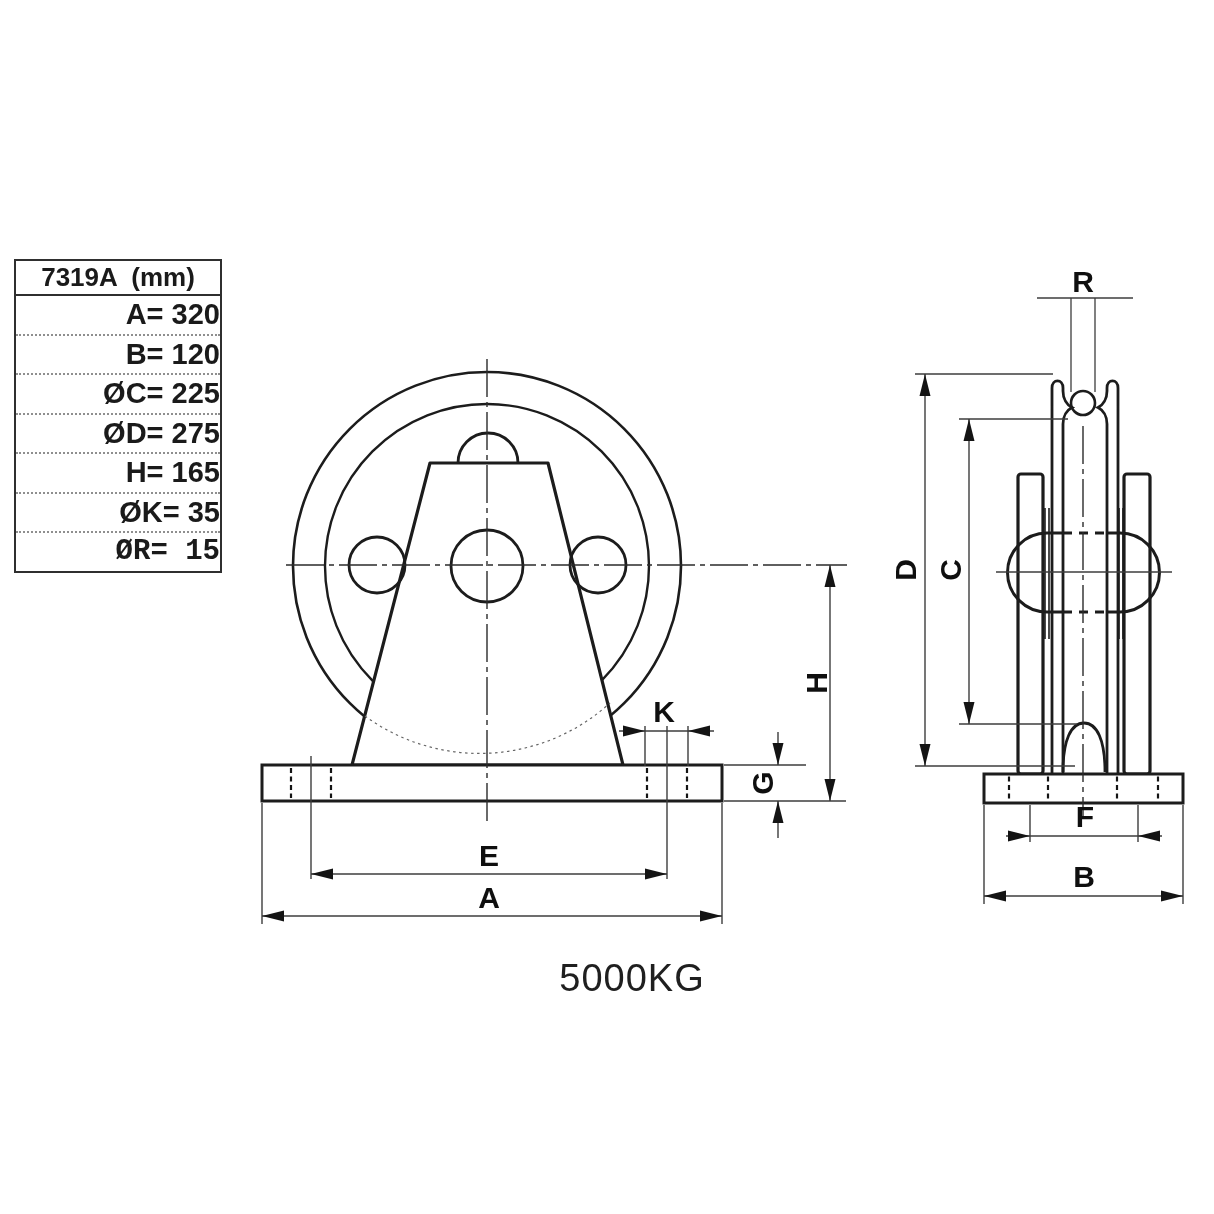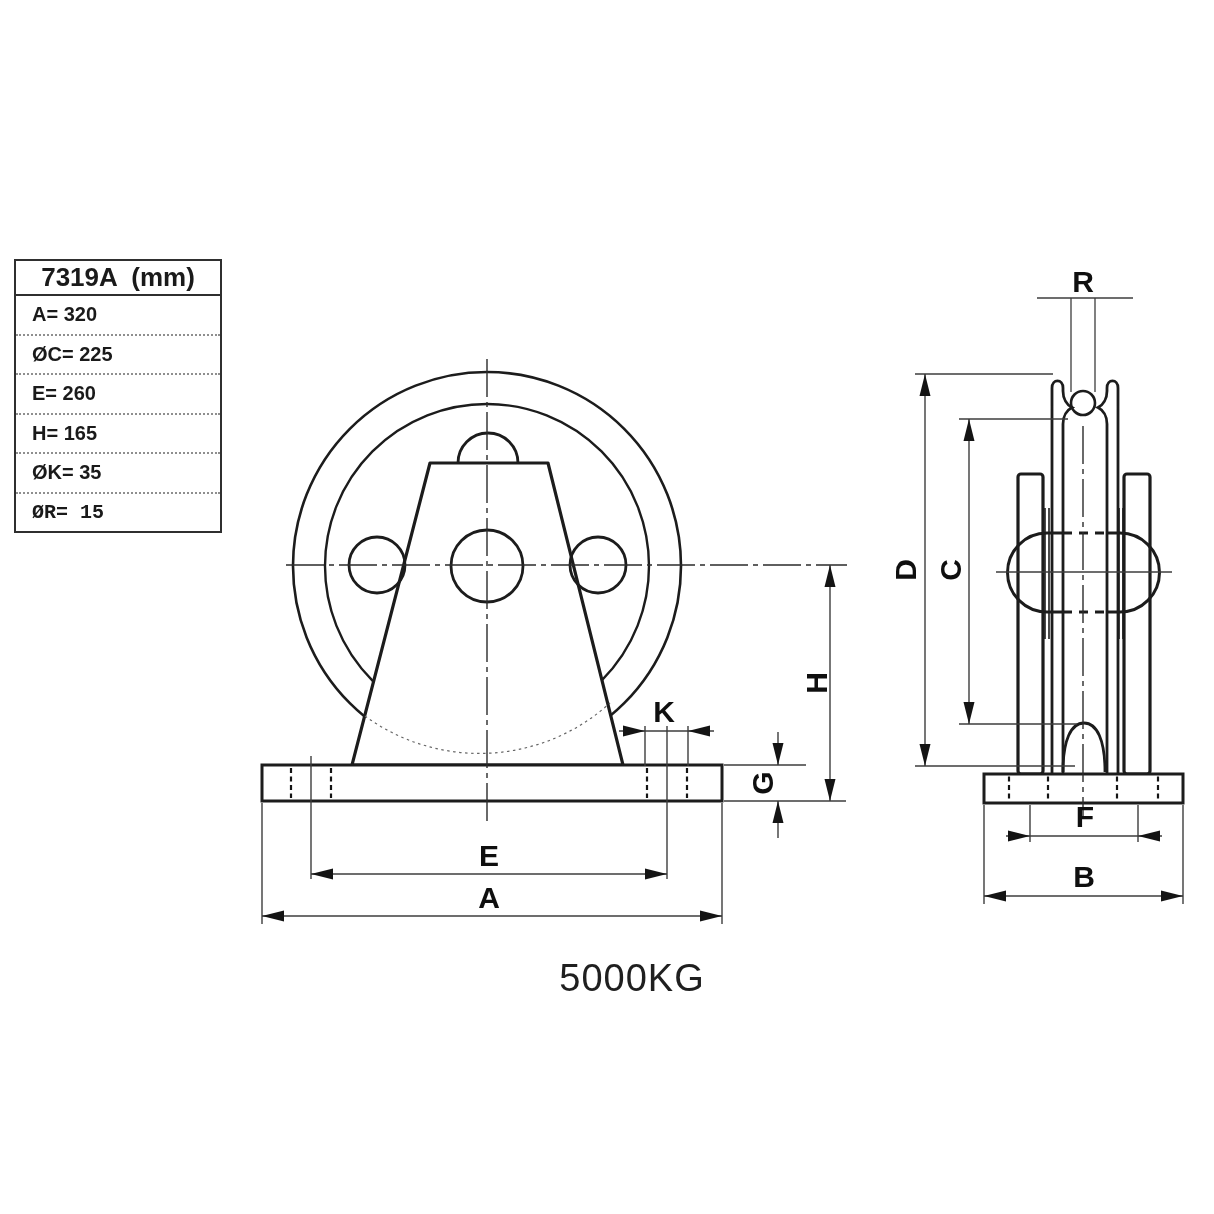--- a/index.html
+++ b/index.html
@@ -15,22 +15,22 @@
   .dim-table{
     position:absolute;left:14px;top:233px;width:204px;
     border:2px solid #2f2f2f;background:#ffffff;
     font-weight:bold;color:#1a1a1a;
   }
   .dt-header{
     height:33px;line-height:33px;text-align:center;
     font-size:26px;border-bottom:2px solid #2f2f2f;white-space:pre;
   }
   .dt-row{
-    height:37.5px;line-height:37.5px;text-align:left;
-    font-size:20px;border-bottom:2px dotted #8f8f8f;
+    height:37.5px;line-height:37.5px;text-align:right;
+    font-size:29px;border-bottom:2px dotted #8f8f8f;
     padding-left:16px;
   }
   .dt-row:last-child{border-bottom:none;font-family:Liberation Mono, monospace;}
   
   #drawing{position:absolute;left:0;top:0;}
   .outline{stroke:#1c1c1c;fill:none;}
   .outline-fill{stroke:#1c1c1c;fill:#ffffff;}
   .dimline{stroke:#3d3d3d;stroke-width:1.4;fill:none;}
   .thinline{stroke:#3d3d3d;stroke-width:1.3;fill:none;}
   .centerline{stroke:#2b2b2b;stroke-width:1.4;fill:none;stroke-dasharray:38 5 5 5;}
@@ -47,22 +47,23 @@
   }
 </style>
 </head>
 <body>
 
 <div id="stage">
 
   <div class="dim-table">
     <div class="dt-header">7319A  (mm)</div>
     <div class="dt-row">A= 320</div>
+    <div class="dt-row">B= 120</div>
     <div class="dt-row">ØC= 225</div>
-    <div class="dt-row">E= 260</div>
+    <div class="dt-row">ØD= 275</div>
     <div class="dt-row">H= 165</div>
     <div class="dt-row">ØK= 35</div>
     <div class="dt-row">ØR= 15</div>
   </div>
 
   <svg id="drawing" width="1214" height="1214" viewBox="0 0 1214 1214">
 
     <g>
 
       <circle class="outline" cx="487" cy="540" r="194" stroke-width="2.6"></circle>

